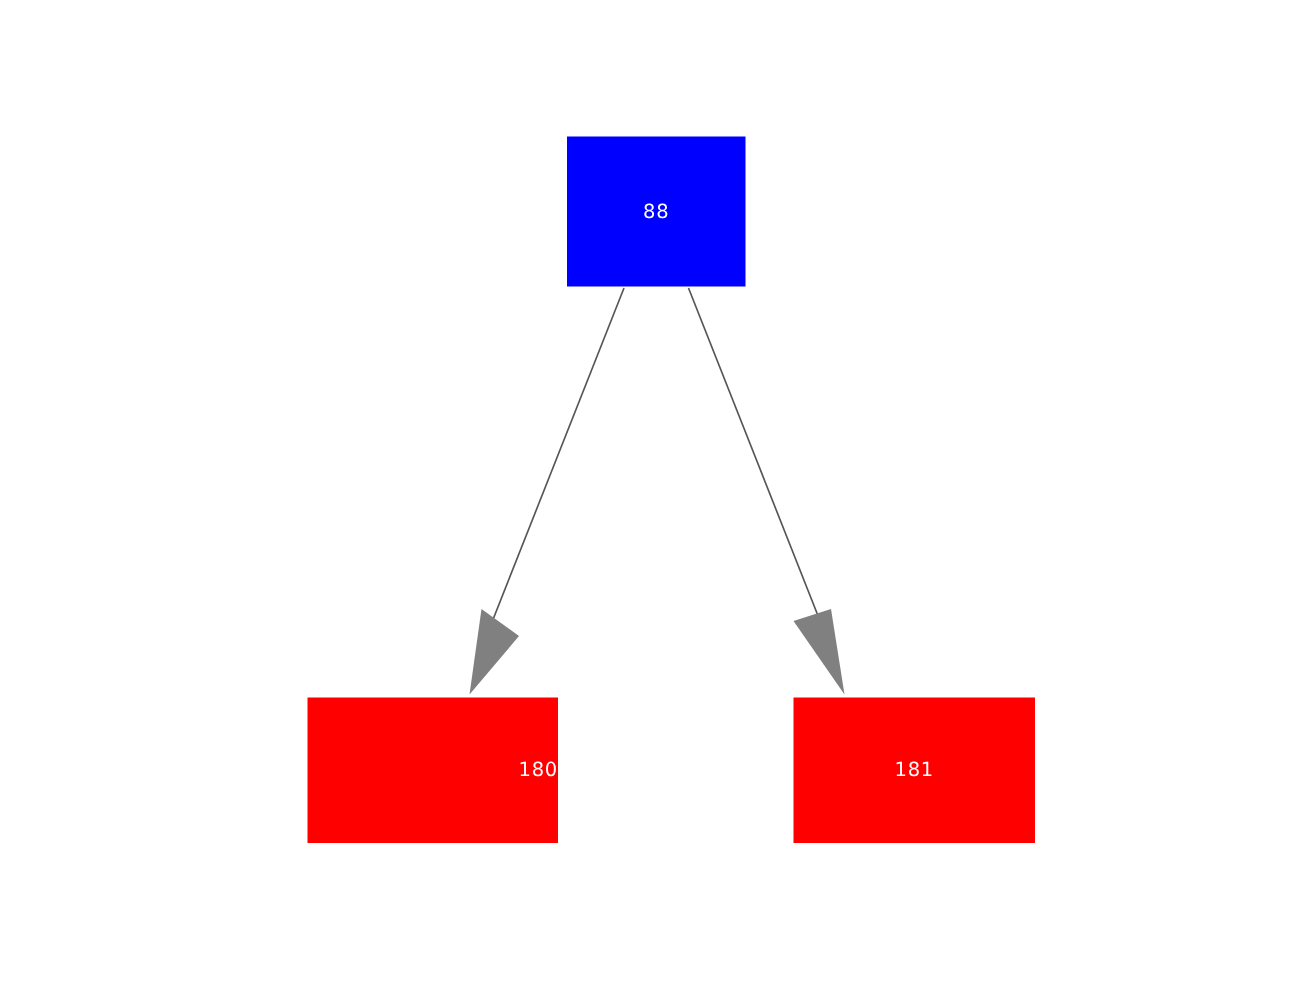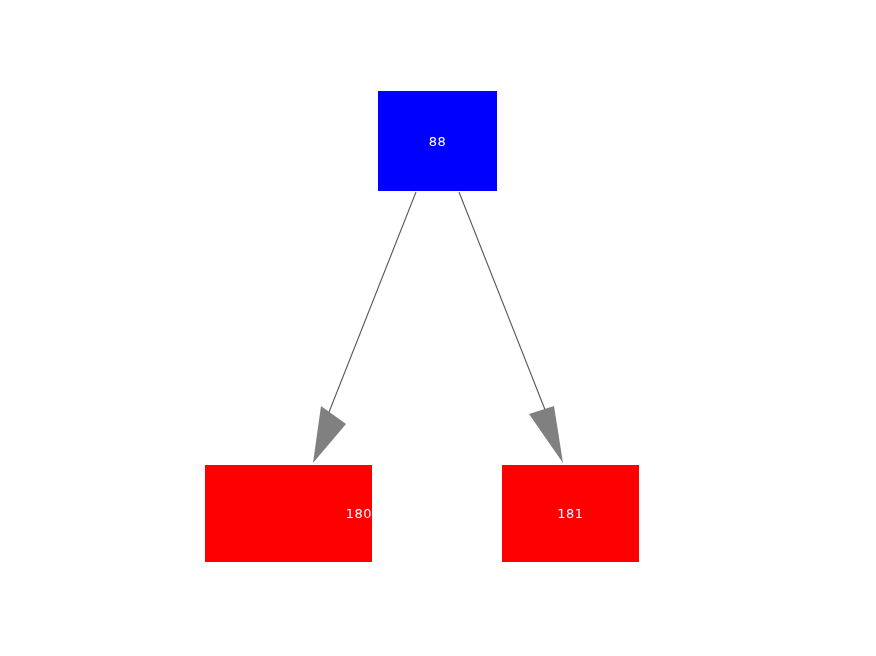--- a/index.html
+++ b/index.html
@@ -54,23 +54,23 @@
   }
   #node-child-0 {
     left: 205px;
     top: 465px;
     width: 167px;
     height: 97px;
     background: #ff0000;
     justify-content: flex-end;
   }
   #node-child-1 {
-    left: 502px;
+    left: 529px;
     top: 465px;
-    width: 137px;
+    width: 161px;
     height: 97px;
     background: #ff0000;
   }
 </style>
 </head>
 <body>
 
 <div id="canvas">
 
   <svg id="edge-layer" viewBox="0 0 876 656" width="876" height="656" xmlns="http://www.w3.org/2000/svg">

